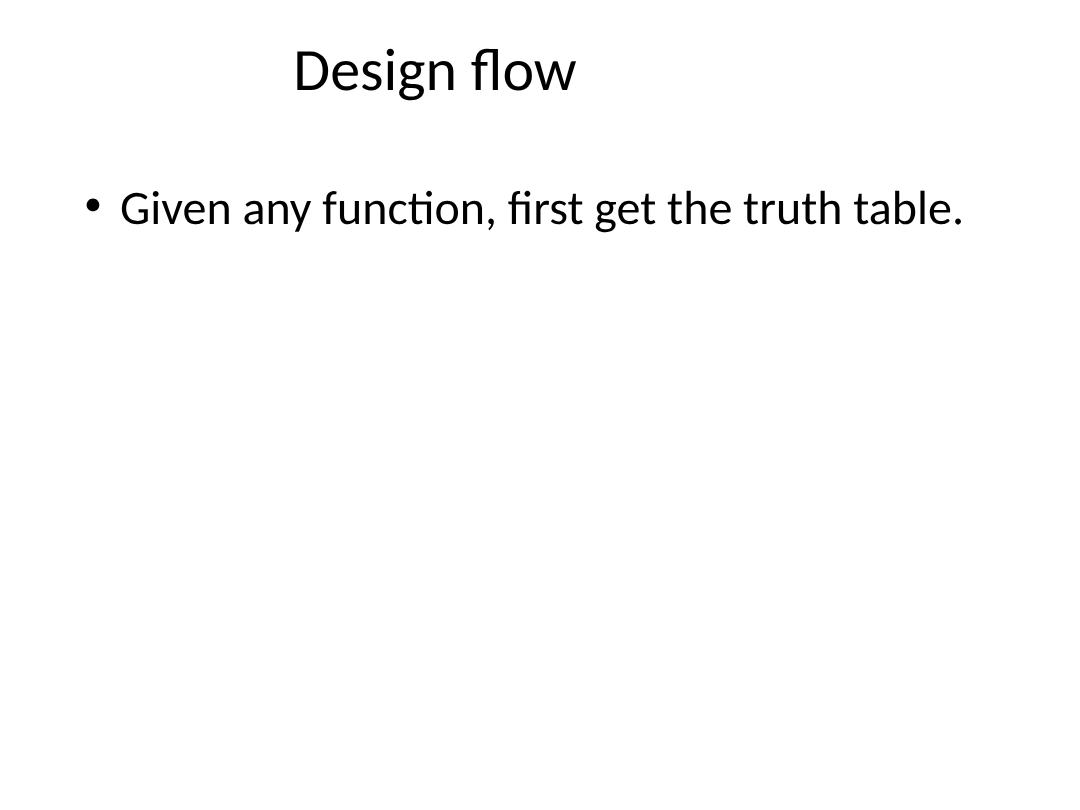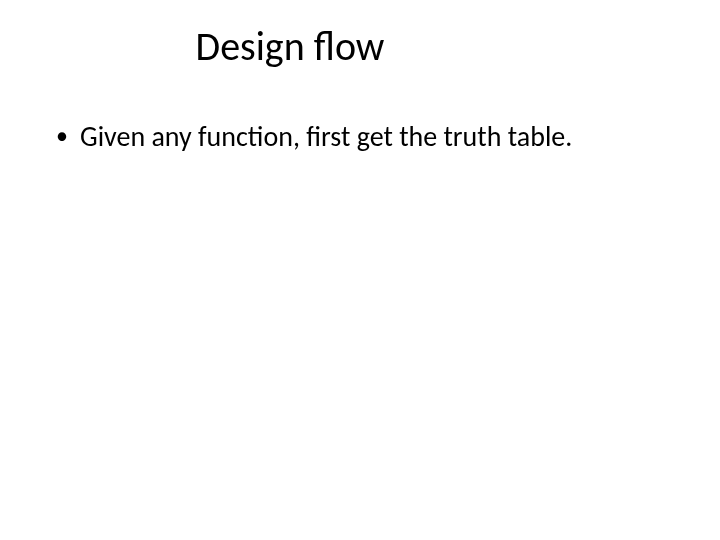--- a/index.html
+++ b/index.html
@@ -35,21 +35,21 @@
     right: 54px;
   }
   ul.bullets {
     margin: 0;
     padding: 0;
     list-style: none;
   }
   ul.bullets li {
     position: relative;
     padding-left: 26px;
-    font-size: 28px;
+    font-size: 32px;
     line-height: 1.2;
     margin-bottom: 2px;
   }
   ul.bullets li::before {
     content: "•";
     position: absolute;
     left: 2px;
     top: 0;
     font-size: 24px;
     line-height: 1.35;

